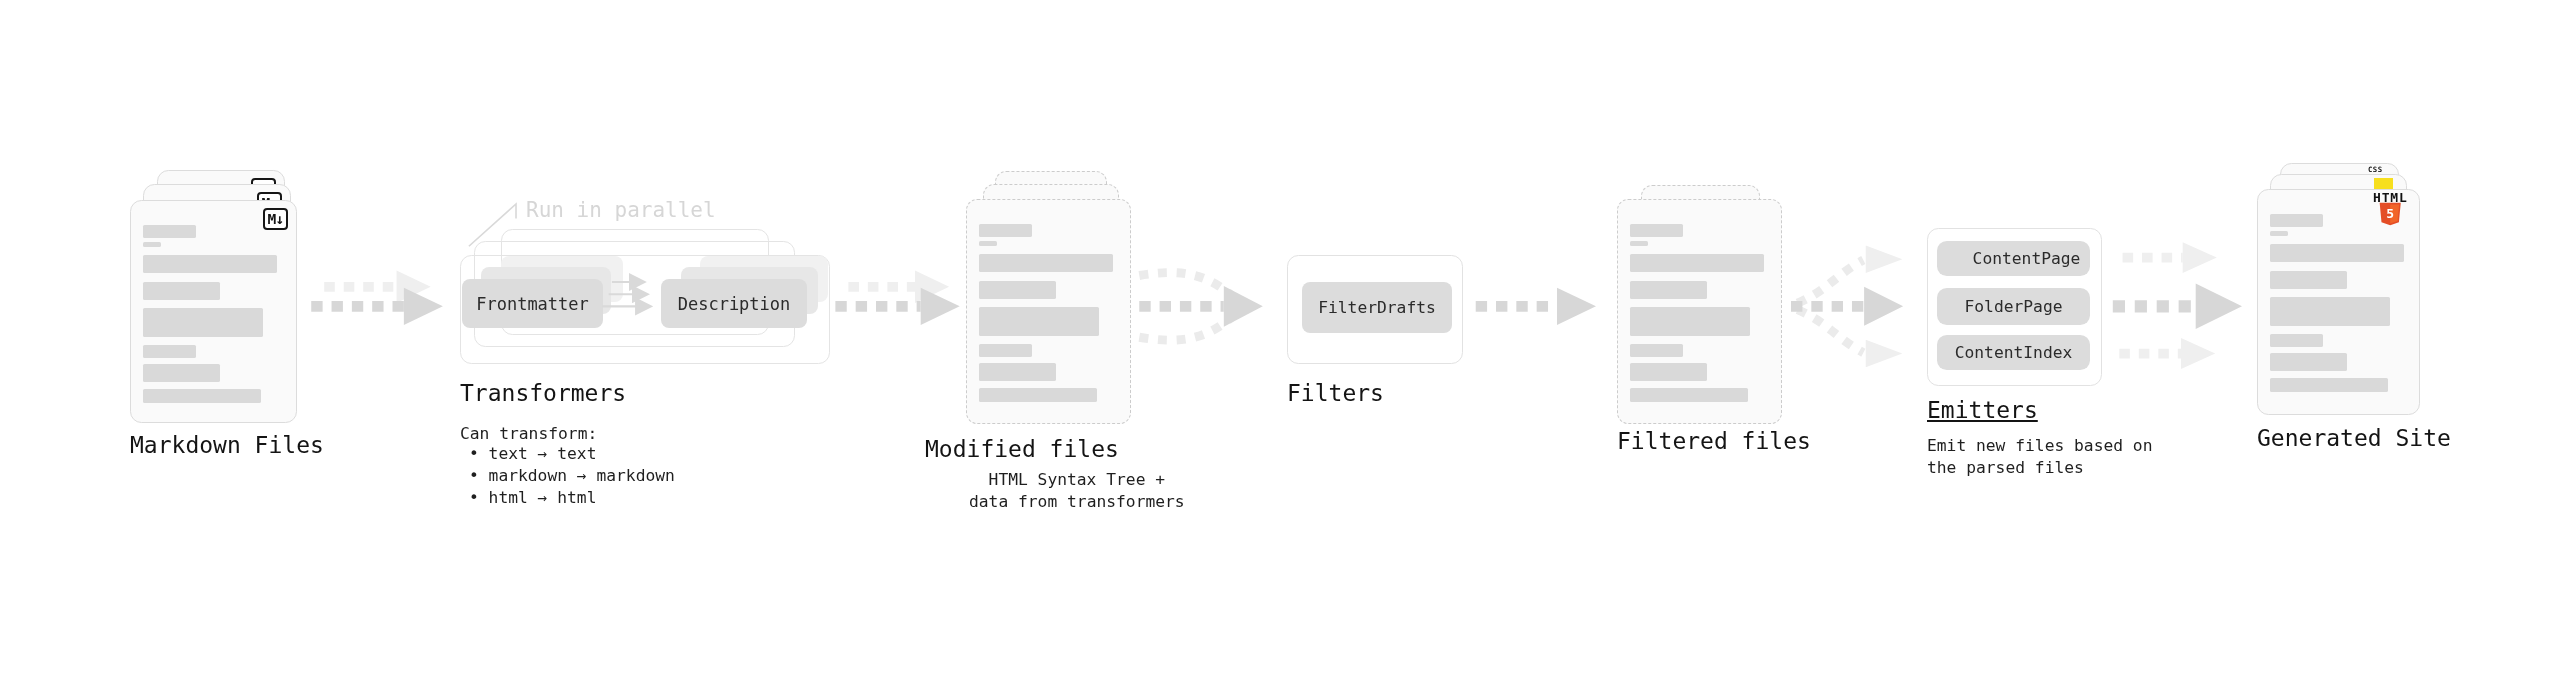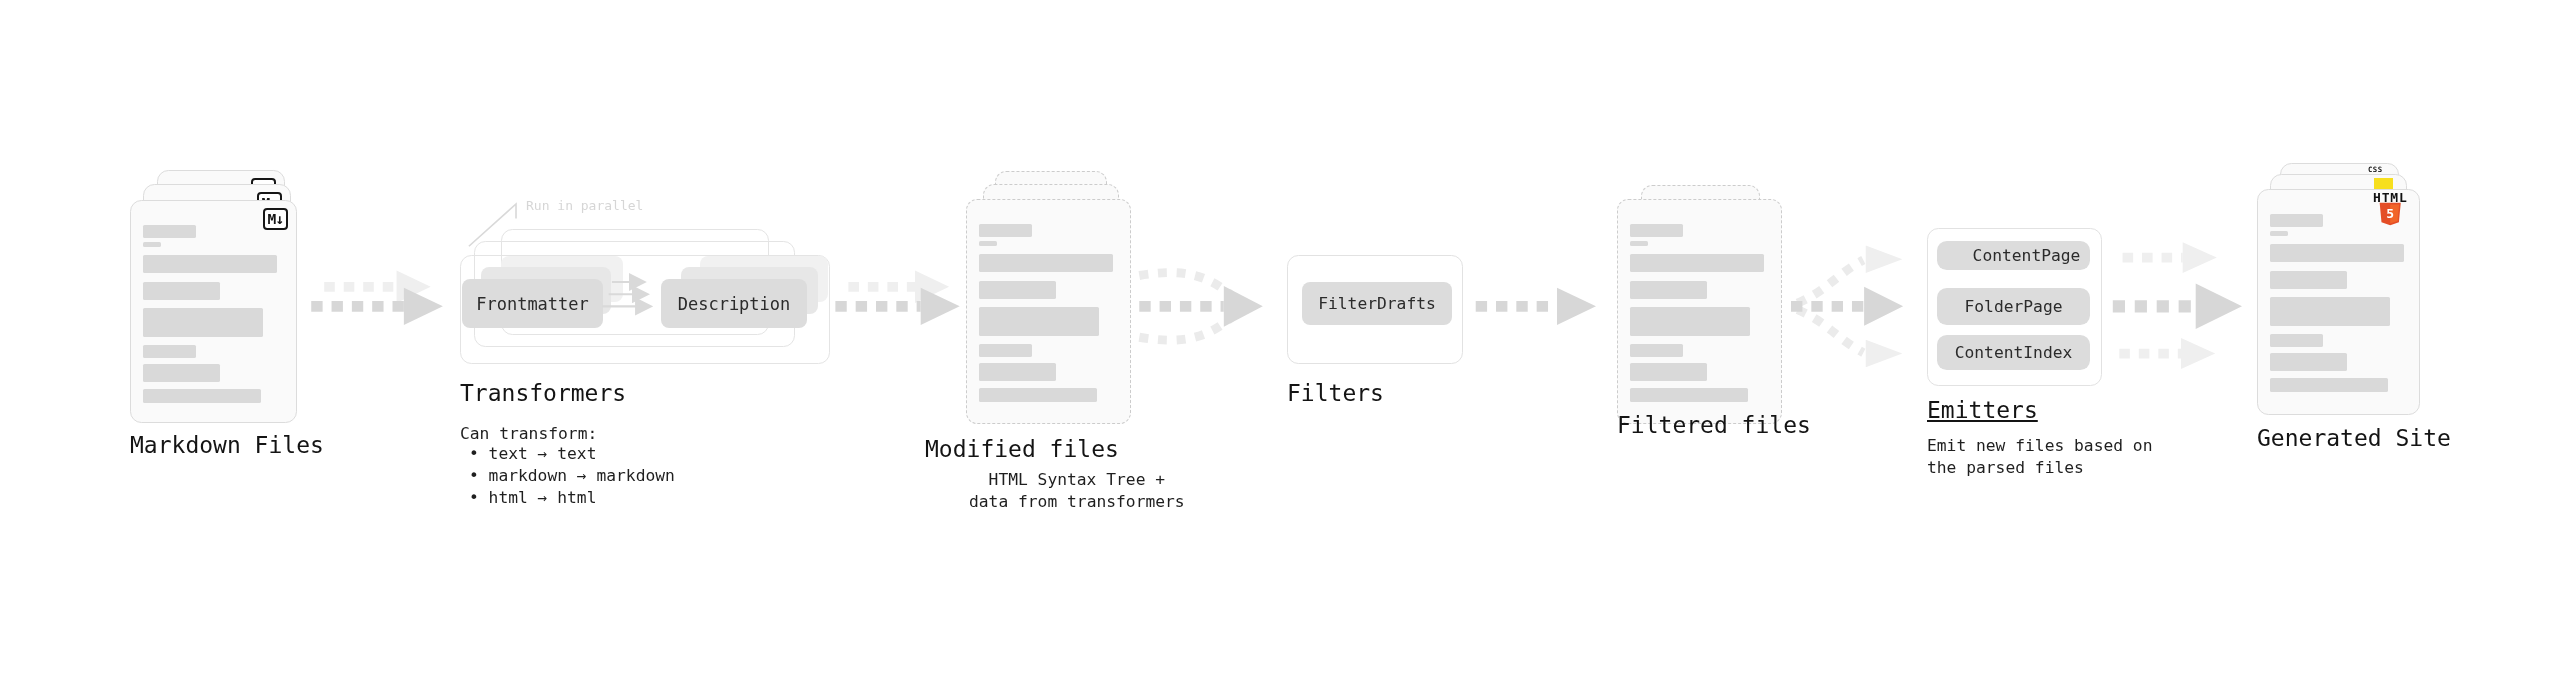--- a/index.html
+++ b/index.html
@@ -29,21 +29,21 @@
   .white-box{position:absolute;border:1.6px solid #e2e2e2;border-radius:11.4px;box-sizing:border-box;background:#ffffff;}
 
   .pill{position:absolute;background:#dcdcdc;border-radius:8.1px;display:flex;align-items:center;justify-content:center;
         font-size:17px;color:#2b2b2b;box-sizing:border-box;}
   .pill.ghost1{background:#e7e7e7;}
   .pill.ghost2{background:#f1f1f1;}
   .pill.small{font-size:16.3px;border-radius:9.8px;}
 
   .heading{position:absolute;font-size:23px;color:#141414;white-space:nowrap;}
   .body-text{position:absolute;font-size:16.3px;color:#1f1f1f;line-height:22px;white-space:nowrap;}
-  .muted{position:absolute;font-size:13px;color:#d6d6d6;white-space:nowrap;}
+  .muted{position:absolute;font-size:21px;color:#d6d6d6;white-space:nowrap;}
 
   
   .css-badge{position:absolute;top:2.4px;right:13px;text-align:center;}
   .css-badge .css-txt{font-size:7.3px;font-weight:bold;color:#111;letter-spacing:0.4px;line-height:7.3px;}
   .css-badge .css-bar{width:19.5px;height:3.3px;background:#2f6be0;margin-top:0.8px;}
   .js-badge{position:absolute;top:3.3px;right:13px;width:19.5px;height:10.6px;background:#f7df1e;}
   .html5-badge{position:absolute;top:4.1px;right:11.4px;text-align:center;}
   .html5-badge .html-txt{font-size:13px;font-weight:bold;color:#111;letter-spacing:0.8px;line-height:8.1px;}
 
   svg.layer{position:absolute;left:0;top:0;pointer-events:none;}
@@ -117,40 +117,40 @@
       <div class="bar b8"></div>
     </div>
   </div>
   <div class="heading" style="left:925px;top:436px;">Modified files</div>
   <div class="body-text" style="left:969px;top:469px;text-align:center;">
     <div>HTML Syntax Tree +</div>
     <div>data from transformers</div>
   </div>
 
   <div class="white-box" style="left:1287px;top:255px;width:176px;height:109px;"></div>
-  <div class="pill" style="left:1302px;top:282px;width:150px;height:43px;font-size:16.3px;">FilterDrafts</div>
+  <div class="pill" style="left:1302px;top:282px;width:150px;height:51px;font-size:16.3px;">FilterDrafts</div>
   <div class="heading" style="left:1287px;top:380px;">Filters</div>
 
   <div class="file-card dashed" style="left:1641px;top:185px;width:119px;height:57px;"></div>
   <div class="file-card dashed" style="left:1617px;top:199px;width:165px;height:225px;">
     <div class="bars">
       <div class="bar b1"></div>
       <div class="bar b2"></div>
       <div class="bar b3"></div>
       <div class="bar b4"></div>
       <div class="bar b5"></div>
       <div class="bar b6"></div>
       <div class="bar b7"></div>
       <div class="bar b8"></div>
     </div>
   </div>
-  <div class="heading" style="left:1617px;top:412px;">Filtered files</div>
+  <div class="heading" style="left:1617px;top:428px;">Filtered files</div>
 
   <div class="white-box" style="left:1927px;top:228px;width:175px;height:158px;"></div>
-  <div class="pill small" style="left:1937px;top:241px;width:153px;height:29px;padding-left:26px;">ContentPage</div>
+  <div class="pill small" style="left:1937px;top:241px;width:153px;height:35px;padding-left:26px;">ContentPage</div>
   <div class="pill small" style="left:1937px;top:288px;width:153px;height:37px;">FolderPage</div>
   <div class="pill small" style="left:1937px;top:335px;width:153px;height:35px;">ContentIndex</div>
   <div class="heading" style="left:1927px;top:397px;text-decoration:underline;">Emitters</div>
   <div class="body-text" style="left:1927px;top:435px;">
     <div>Emit new files based on</div>
     <div>the parsed files</div>
   </div>
 
   <div class="file-card" style="left:2280px;top:163px;width:119px;height:98px;">
     <div class="css-badge">

